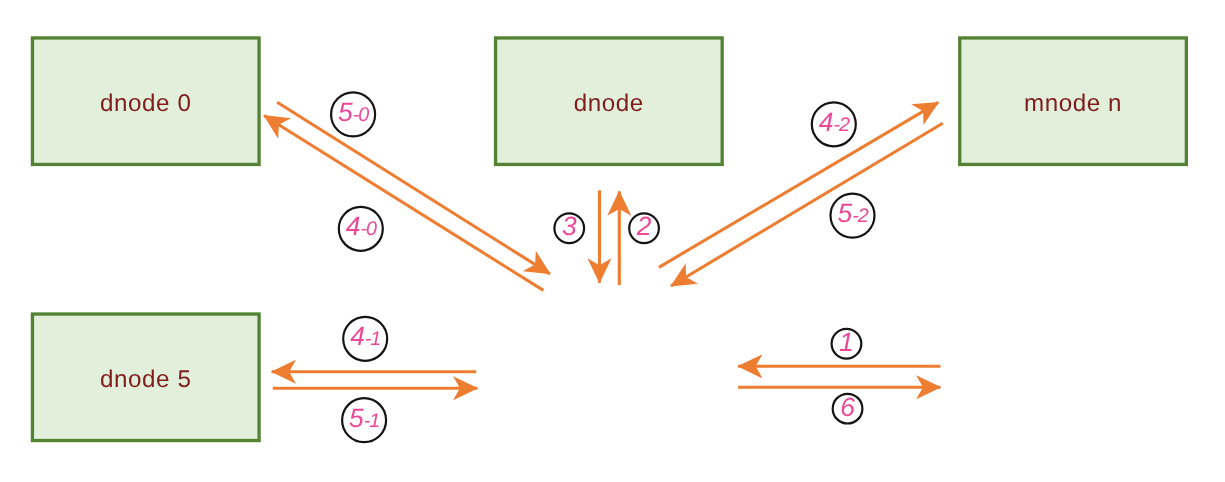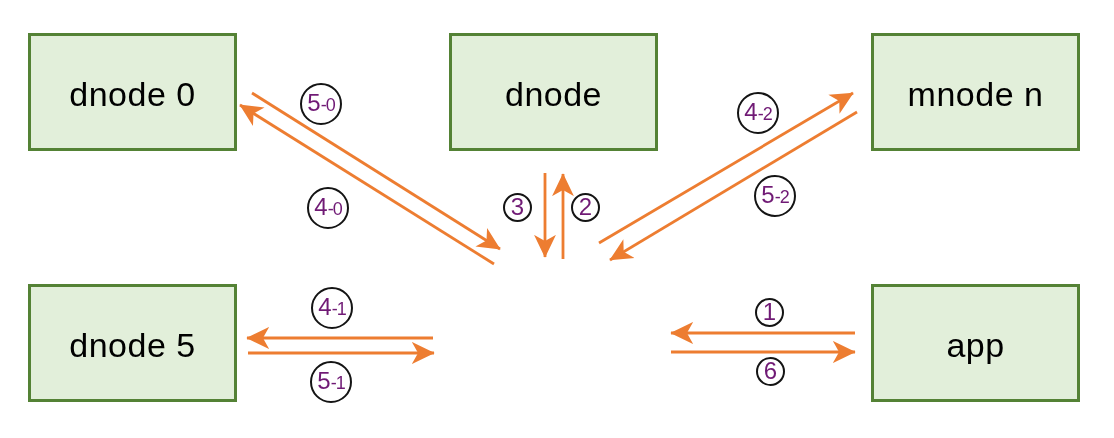--- a/index.html
+++ b/index.html
@@ -15,34 +15,35 @@
   .arrows line{stroke:var(--arrow-color,#ed7d31);stroke-width:2.8;}
   .arrow-head{fill:var(--arrow-color,#ed7d31);}
   .node{
     position:absolute;
     width:209px;height:118px;
     background:var(--node-fill,#e2efda);
     border:3px solid var(--node-border,#548235);
     display:flex;align-items:center;justify-content:center;
   }
   .node-label{
-    font-size:34px;
-    color:#000000;
+    font-size:22px;
+    color:#7f1d1d;
     letter-spacing:0.5px;
     line-height:1;
     padding-top:4px;
   }
   .edge-label{
     position:absolute;
     background:#ffffff;
     border:2.5px solid var(--circle-border,#141414);
     border-radius:50%;
     text-align:center;
-    color:#701a75;
+    color:#ec4899;
     white-space:nowrap;
+    font-style:italic;
   }
   .edge-label.lg{width:42px;height:42px;line-height:36px;}
   .edge-label.sm{width:29px;height:29px;line-height:23.5px;}
   .edge-label .num{font-size:24px;}
   .edge-label .sub{font-size:18px;letter-spacing:-1px;}
 </style>
 </head>
 <body>
 
 <div class="canvas">
@@ -70,23 +71,20 @@
   </div>
   <div class="node" style="left:449px;top:33px">
     <span class="node-label">dnode</span>
   </div>
   <div class="node" style="left:871px;top:33px">
     <span class="node-label">mnode n</span>
   </div>
   <div class="node" style="left:28px;top:284px">
     <span class="node-label">dnode 5</span>
   </div>
-  <div class="node" style="left:871px;top:284px">
-    <span class="node-label">app</span>
-  </div>
 
   <div class="edge-label lg" style="left:300px;top:83px"><span class="num">5</span><span class="sub">-0</span></div>
   <div class="edge-label lg" style="left:307px;top:187px"><span class="num">4</span><span class="sub">-0</span></div>
 
   <div class="edge-label sm" style="left:503px;top:193px"><span class="num">3</span><span class="sub"></span></div>
   <div class="edge-label sm" style="left:571px;top:193px"><span class="num">2</span><span class="sub"></span></div>
 
   <div class="edge-label lg" style="left:737px;top:92px"><span class="num">4</span><span class="sub">-2</span></div>
   <div class="edge-label lg" style="left:754px;top:175px"><span class="num">5</span><span class="sub">-2</span></div>
 

